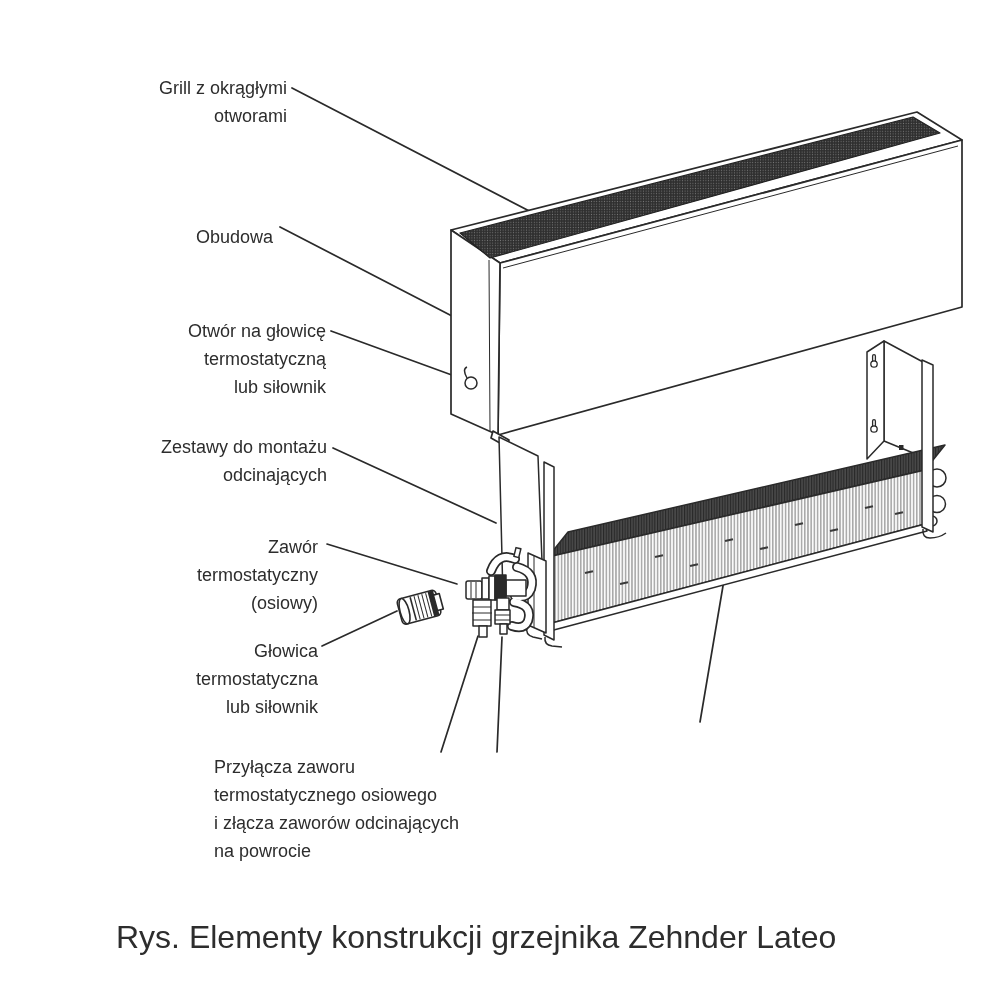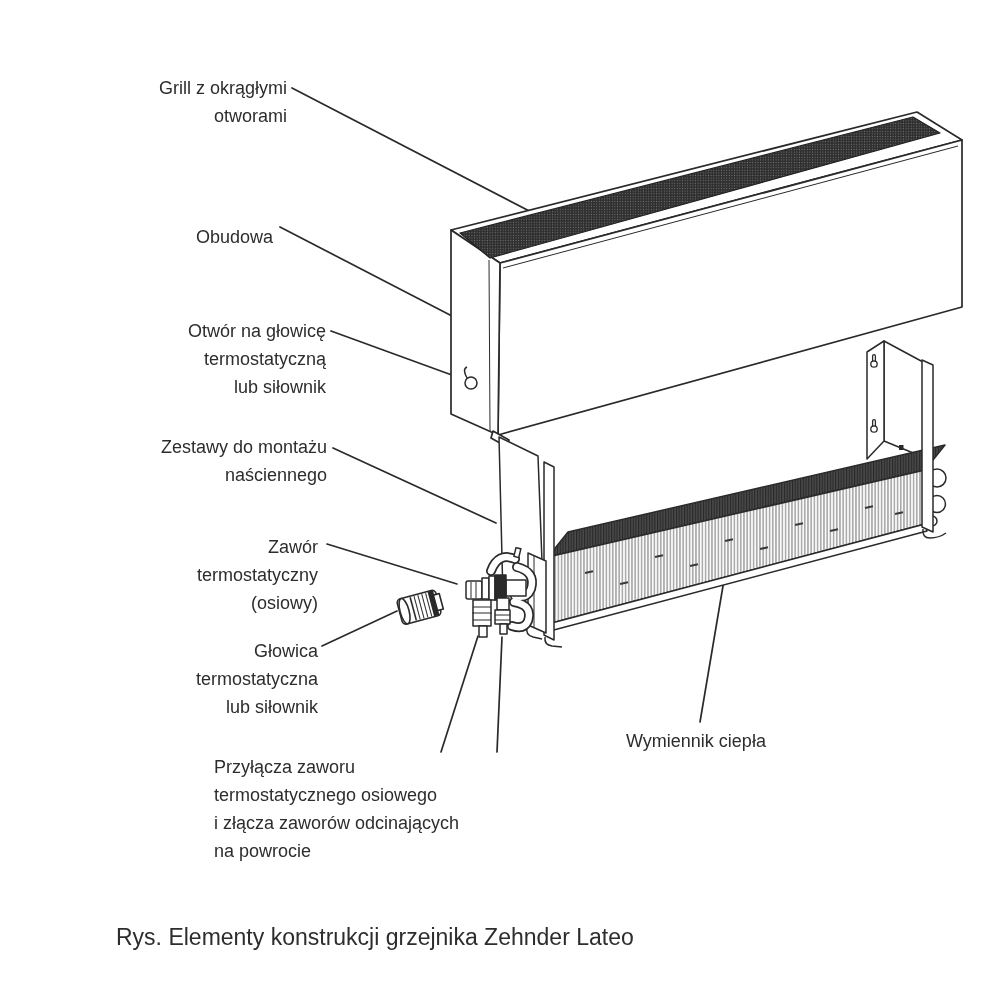--- a/index.html
+++ b/index.html
@@ -8,21 +8,21 @@
     font-family:"Liberation Sans", sans-serif;color:#2d2d2d;
   }
   #drawing{position:absolute;left:0;top:0;width:1000px;height:1000px;}
   .callout{
     position:absolute;font-size:18px;line-height:28px;white-space:pre-line;
     color:#2d2d2d;letter-spacing:0;
   }
   .align-right{text-align:right;}
   .align-left{text-align:left;}
   #caption{
-    position:absolute;left:116px;top:923px;font-size:23px;line-height:28px;color:#2d2d2d;
+    position:absolute;left:116px;top:923px;font-size:32px;line-height:28px;color:#2d2d2d;
   }
 </style>
 </head>
 <body>
 
 <div id="page">
 
   <svg id="drawing" viewBox="0 0 1000 1000" width="1000" height="1000" xmlns="http://www.w3.org/2000/svg">
     <defs>
       <pattern id="grillDots" width="2.6" height="2.6" patternUnits="userSpaceOnUse">
@@ -172,31 +172,30 @@
   <div class="callout align-right" style="right:713px;top:74px;">Grill z okrągłymi
 otworami</div>
 
   <div class="callout align-right" style="right:727px;top:211px;margin-top:12px;">Obudowa</div>
 
   <div class="callout align-right" style="right:674px;top:317px;">Otwór na głowicę
 termostatyczną
 lub siłownik</div>
 
   <div class="callout align-right" style="right:673px;top:433px;">Zestawy do montażu
-naściennego</div>
+odcinających</div>
 
   <div class="callout align-right" style="right:682px;top:533px;">Zawór
 termostatyczny
 (osiowy)</div>
 
   <div class="callout align-right" style="right:682px;top:637px;">Głowica
 termostatyczna
 lub siłownik</div>
 
   <div class="callout align-left" style="left:214px;top:753px;">Przyłącza zaworu
 termostatycznego osiowego
 i złącza zaworów odcinających
 na powrocie</div>
 
-  <div class="callout align-left" style="left:626px;top:727px;">Wymiennik ciepła</div>
 
   <div id="caption">Rys. Elementy konstrukcji grzejnika Zehnder Lateo</div>
 </div>
 
 </body></html>

